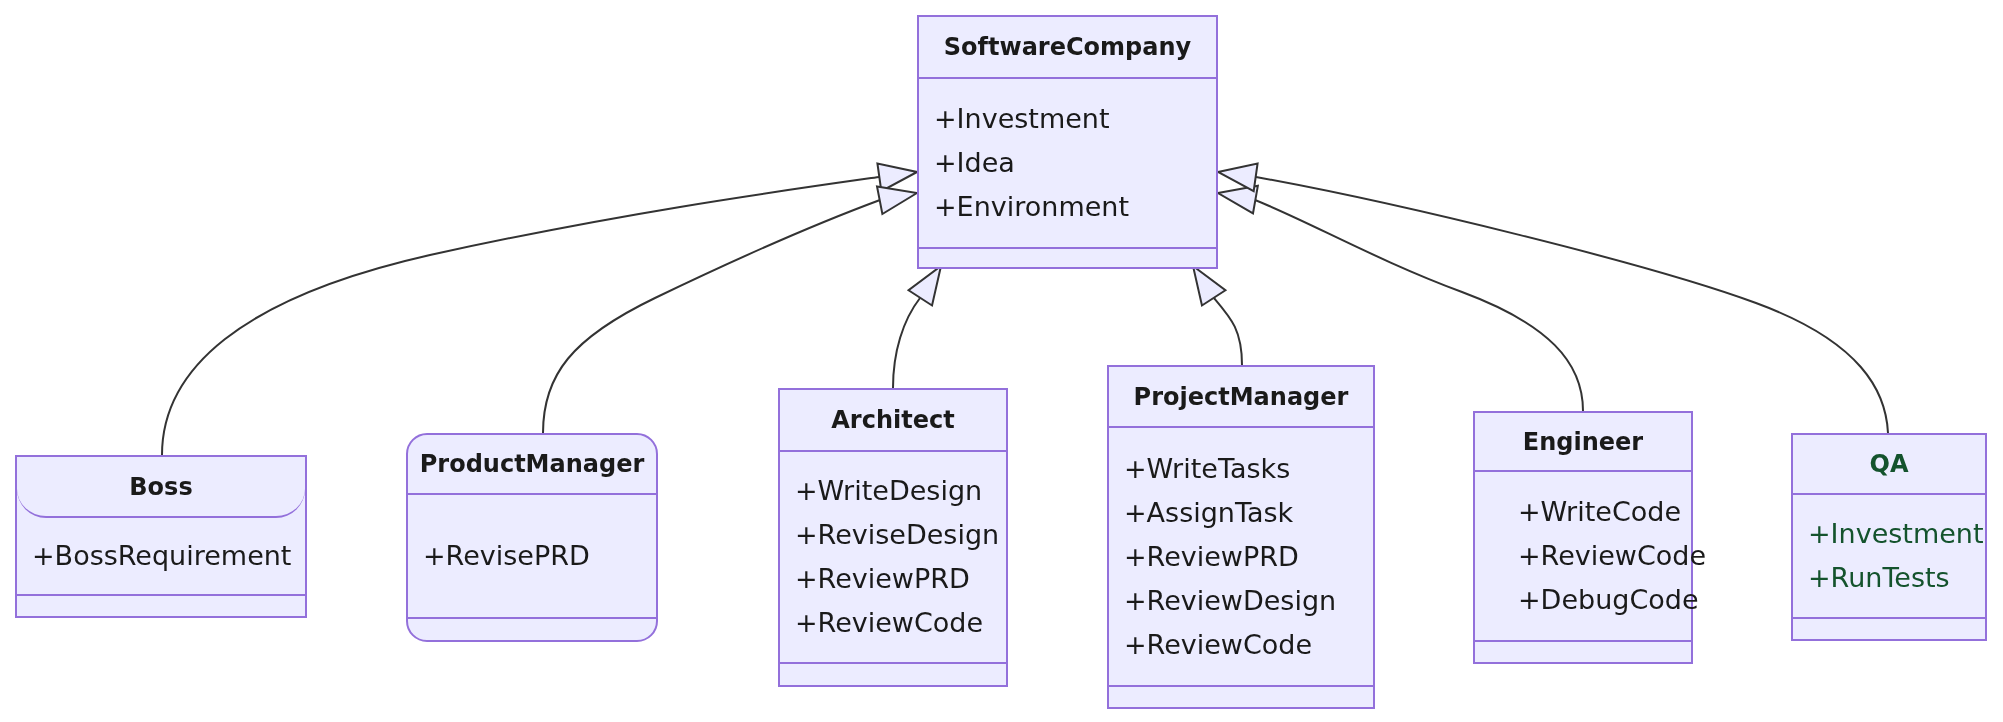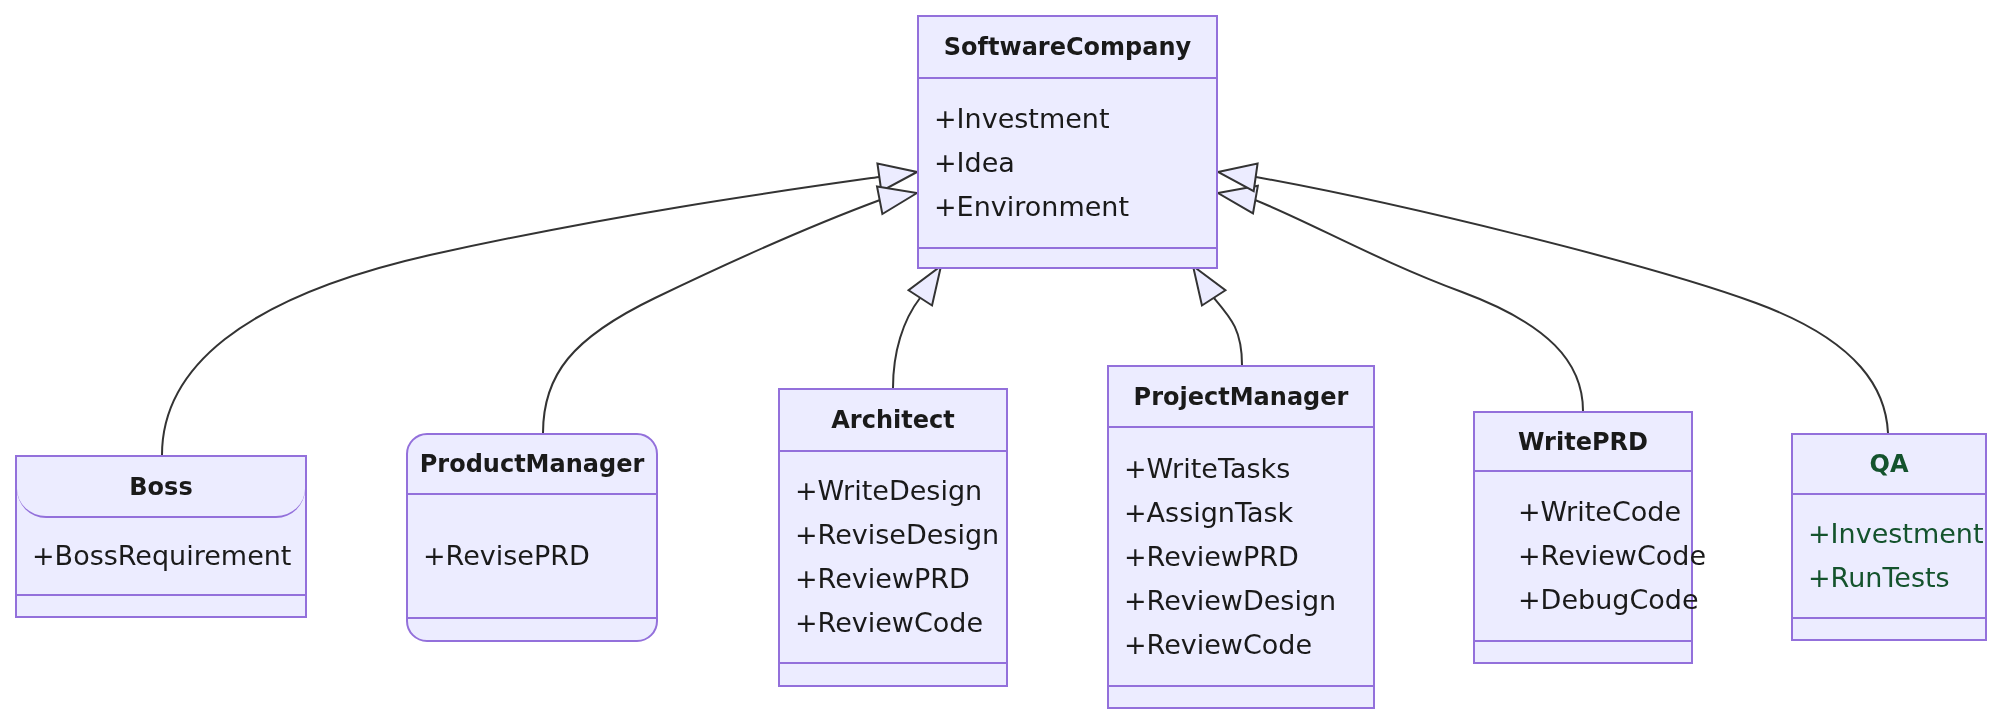--- a/index.html
+++ b/index.html
@@ -93,21 +93,21 @@
         <div class="class-attrs" style="height: 257px;">
           <div class="class-attr">+WriteTasks</div>
           <div class="class-attr">+AssignTask</div>
           <div class="class-attr">+ReviewPRD</div>
           <div class="class-attr">+ReviewDesign</div>
           <div class="class-attr">+ReviewCode</div>
         </div>
         <div class="class-methods" style="height: 22px; border-color: rgb(147, 112, 219);"></div>
       </div>
       <div class="class-box" style="left: 1473px; top: 411px; width: 220px; background: rgb(236, 236, 255); border-color: rgb(147, 112, 219); color: rgb(26, 26, 26);">
-        <div class="class-title" style="height: 59px; border-color: rgb(147, 112, 219);">WritePRD</div>
+        <div class="class-title" style="height: 59px; border-color: rgb(147, 112, 219);">Engineer</div>
         <div class="class-attrs" style="height: 168px; padding-left: 43px;">
           <div class="class-attr">+WriteCode</div>
           <div class="class-attr">+ReviewCode</div>
           <div class="class-attr">+DebugCode</div>
         </div>
         <div class="class-methods" style="height: 22px; border-color: rgb(147, 112, 219);"></div>
       </div>
       <div class="class-box" style="left: 1791px; top: 433px; width: 196px; background: rgb(236, 236, 255); border-color: rgb(147, 112, 219); color: #14532d;">
         <div class="class-title" style="height: 60px; border-color: rgb(147, 112, 219);">QA</div>
         <div class="class-attrs" style="height: 122px;">

